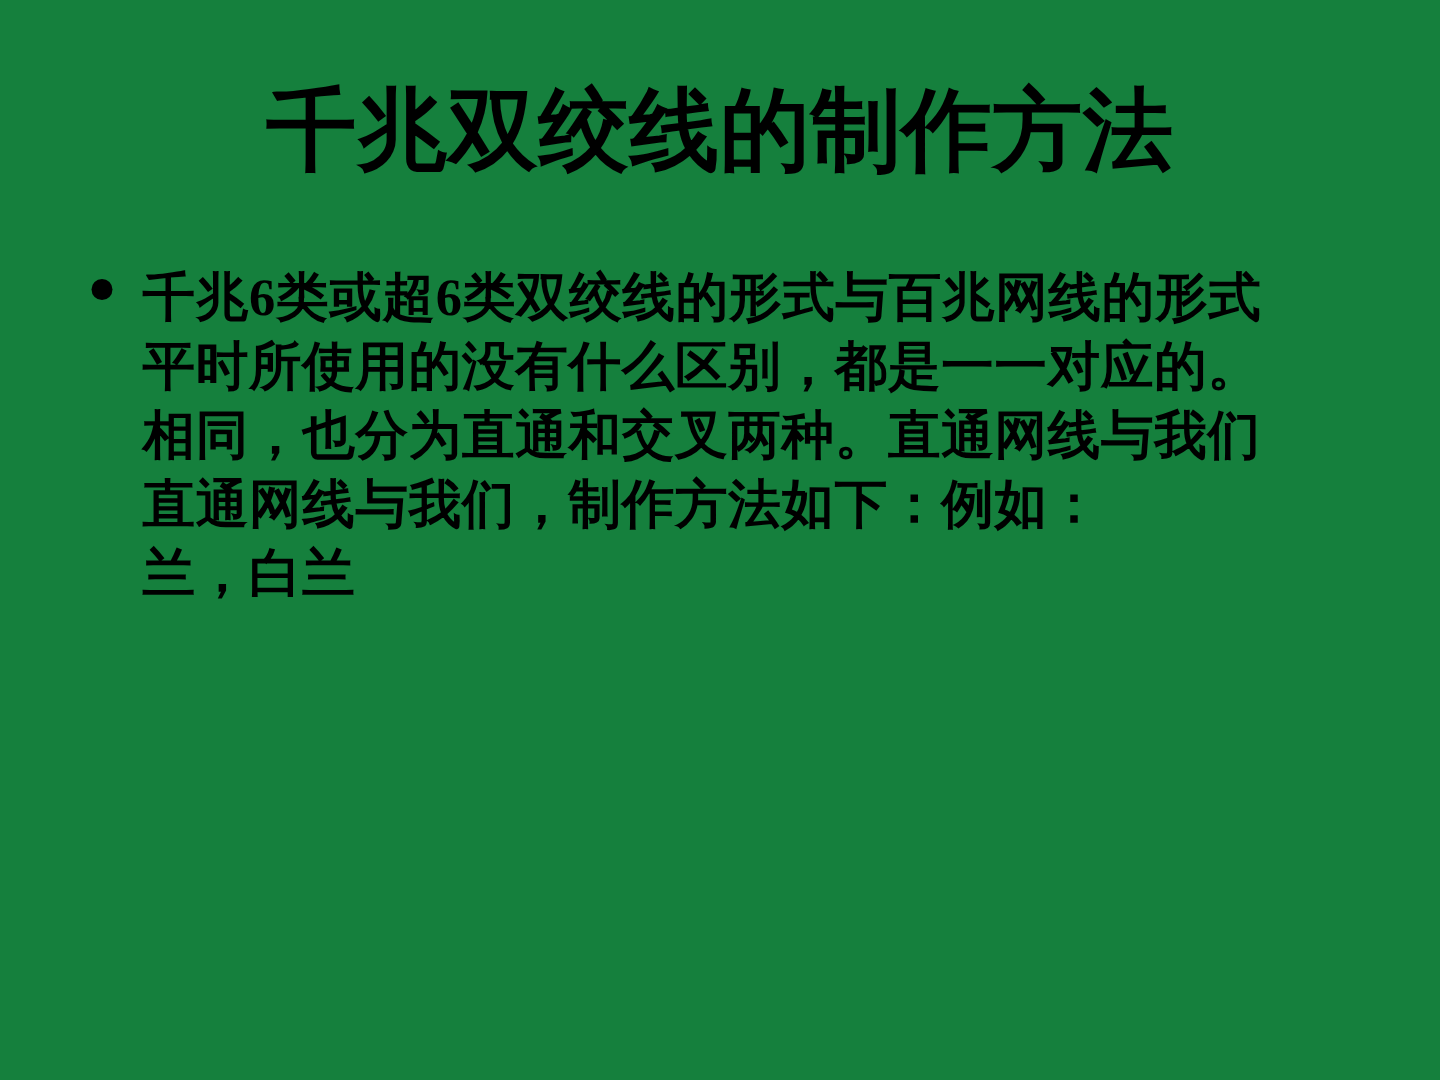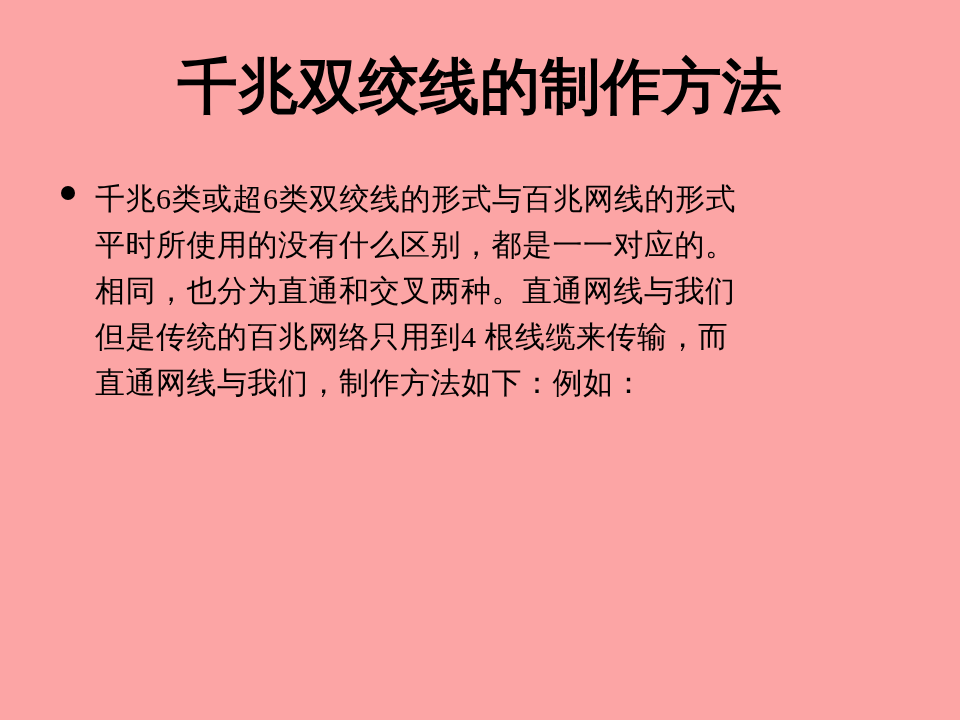--- a/index.html
+++ b/index.html
@@ -4,21 +4,21 @@
   <style>
     html, body {
       margin: 0;
       padding: 0;
       background: #ffffff;
     }
     .slide {
       position: relative;
       width: 960px;
       height: 720px;
-      background: #fca5a5;
+      background: #15803d;
       color: #000000;
       overflow: hidden;
       font-family: "Liberation Serif", "DejaVu Serif", serif;
     }
     .slide-title {
       position: absolute;
       top: 52px;
       left: 0;
       width: 100%;
       text-align: center;
@@ -26,23 +26,24 @@
       line-height: 70px;
       font-weight: bold;
       letter-spacing: 0.5px;
       white-space: pre;
     }
     .body-block {
       position: absolute;
       left: 95px;
       top: 176px;
       width: 830px;
-      font-size: 30px;
+      font-size: 35px;
       line-height: 46px;
       letter-spacing: 0.5px;
+      font-weight: bold;
     }
     .bullet {
       position: absolute;
       left: -34px;
       top: 10px;
       width: 14px;
       height: 14px;
       border-radius: 50%;
       background: #000000;
     }
@@ -58,17 +59,17 @@
 
 <div class="slide">
 
   <div class="slide-title">千兆双绞线的制作方法</div>
 
   <div class="body-block">
     <span class="bullet"></span>
     <div class="line">千兆6类或超6类双绞线的形式与百兆网线的形式</div>
     <div class="line">平时所使用的没有什么区别，都是一一对应的。</div>
     <div class="line">相同，也分为直通和交叉两种。直通网线与我们</div>
-    <div class="line">但是传统的百兆网络只用到4 根线缆来传输，而</div>
     <div class="line">直通网线与我们，制作方法如下：例如：</div>
+    <div class="line">兰，白兰</div>
   </div>
 
 </div>
 
 </body></html>

